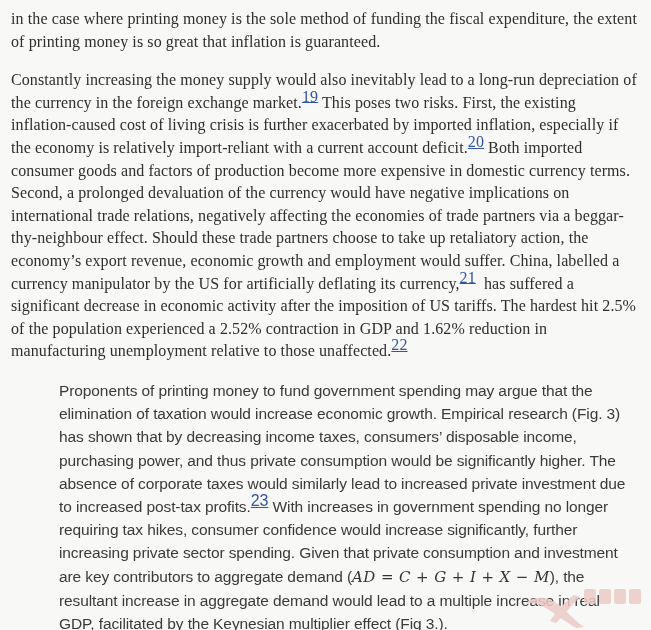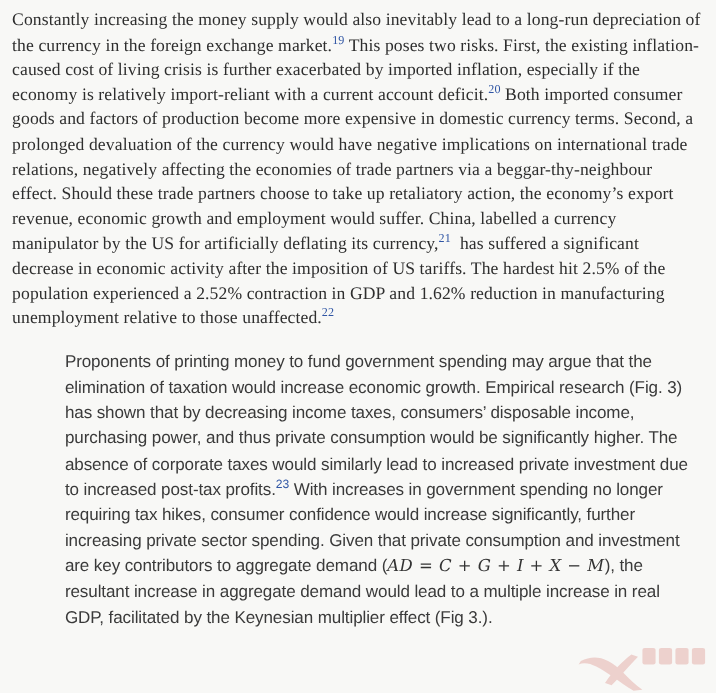--- a/index.html
+++ b/index.html
@@ -26,22 +26,23 @@
     font-family: "Liberation Sans", "DejaVu Sans", sans-serif;
     font-size: 15.5px;
     line-height: 23.2px;
     color: #3a3a3a;
     letter-spacing: -0.1px;
     margin-bottom: 0;
     margin-left: 48px;
   }
   sup.footnote-link {
     color: #2f55a4;
-    font-size: 11px;
+    font-size: 16px;
     line-height: 0;
+    text-decoration: underline;
     cursor: pointer;
     vertical-align: super;
     font-family: "Liberation Serif", serif;
   }
   .para.sans sup.footnote-link { font-family: "Liberation Sans", sans-serif; }
   .math {
     font-family: "DejaVu Serif", "Liberation Serif", serif;
     font-style: italic;
     font-size: 15px;
     letter-spacing: 0.4px;
@@ -70,20 +71,21 @@
     color: #eccbc7;
     letter-spacing: 5px;
     white-space: nowrap;
   }
 </style>
 </head>
 <body>
 
 <div class="page">
 
+  <p class="para serif"><span>in the case where printing money is the sole method of funding the fiscal expenditure, the extent of printing money is so great that inflation is guaranteed.</span></p>
   <p class="para serif"><span>Constantly increasing the money supply would also inevitably lead to a long-run depreciation of the currency in the foreign exchange market.</span><sup class="footnote-link">19</sup><span> This poses two risks. First, the existing inflation-caused cost of living crisis is further exacerbated by imported inflation, especially if the economy is relatively import-reliant with a current account deficit.</span><sup class="footnote-link">20</sup><span> Both imported consumer goods and factors of production become more expensive in domestic currency terms. Second, a prolonged devaluation of the currency would have negative implications on international trade relations, negatively affecting the economies of trade partners via a beggar-thy-neighbour effect. Should these trade partners choose to take up retaliatory action, the economy’s export revenue, economic growth and employment would suffer. China, labelled a currency manipulator by the US for artificially deflating its currency,</span><sup class="footnote-link">21</sup><span>&nbsp; has suffered a significant decrease in economic activity after the imposition of US tariffs. The hardest hit 2.5% of the population experienced a 2.52% contraction in GDP and 1.62% reduction in manufacturing unemployment relative to those unaffected.</span><sup class="footnote-link">22</sup></p>
   <p class="para sans"><span>Proponents of printing money to fund government spending may argue that the elimination of taxation would increase economic growth. Empirical research (Fig. 3) has shown that by decreasing income taxes, consumers’ disposable income, purchasing power, and thus private consumption would be significantly higher. The absence of corporate taxes would similarly lead to increased private investment due to increased post-tax profits.</span><sup class="footnote-link">23</sup><span> With increases in government spending no longer requiring tax hikes, consumer confidence would increase significantly, further increasing private sector spending. Given that private consumption and investment are key contributors to aggregate demand (</span><span class="math">AD = C + G + I + X − M</span><span>), the resultant increase in aggregate demand would lead to a multiple increase in real GDP, facilitated by the Keynesian multiplier effect (Fig 3.).</span></p>
 
   <div class="watermark">
     <svg class="wm-x" viewBox="0 0 64 42">
       <path d="M6 14 C 18 8, 30 10, 44 24 C 50 30, 56 36, 62 40 L 54 41 C 42 34, 30 24, 20 19 C 14 16, 9 15, 4 17 Z" fill="#eccbc7"></path>
       <path d="M52 8 C 44 14, 36 22, 28 34 L 34 36 C 42 28, 50 18, 58 10 Z" fill="#eccbc7"></path>
     </svg>
     <div class="wm-right">
       <div class="wm-blocks">

